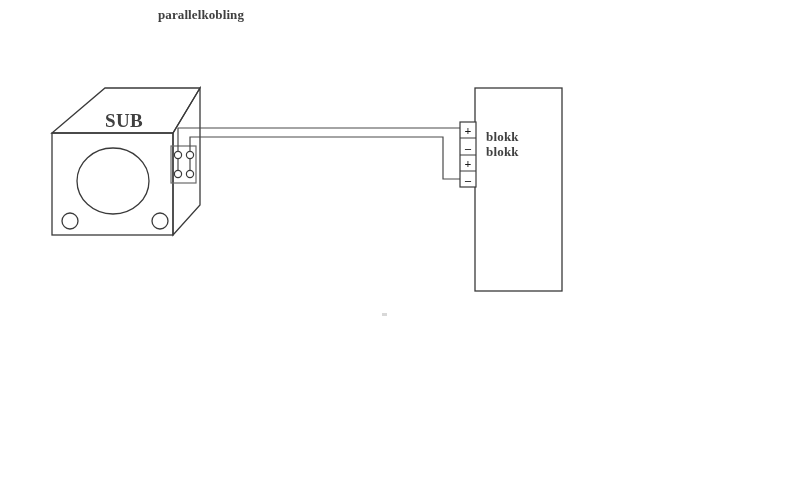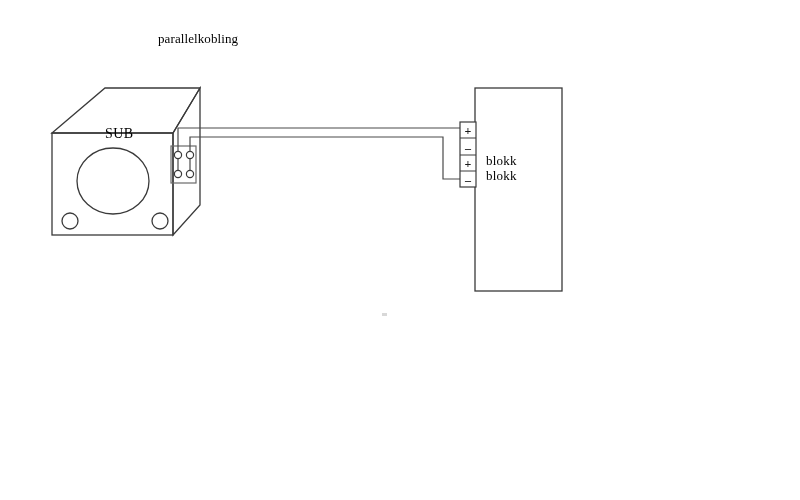--- a/index.html
+++ b/index.html
@@ -21,36 +21,35 @@
   #diagram-svg {
     position: absolute;
     left: 0;
     top: 0;
     width: 800px;
     height: 500px;
   }
   .lbl {
     position: absolute;
     font-family: "Liberation Serif", "DejaVu Serif", serif;
-    font-weight: normal;
-    color: #000000;
+    font-weight: bold;
+    color: #404040;
     white-space: pre;
     line-height: 1.15;
-    margin-top: 24px;
   }
   #title-label {
     left: 158px;
     top: 8px;
     font-size: 13px;
     letter-spacing: 0.1px;
   }
   #sub-label {
     left: 105px;
-    top: 102px;
-    font-size: 14px;
+    top: 110px;
+    font-size: 19px;
     letter-spacing: 0.4px;
   }
   #amp-label {
     left: 486px;
     top: 130px;
     font-size: 13px;
     letter-spacing: 0.2px;
   }
   .term-sign {
     position: absolute;

